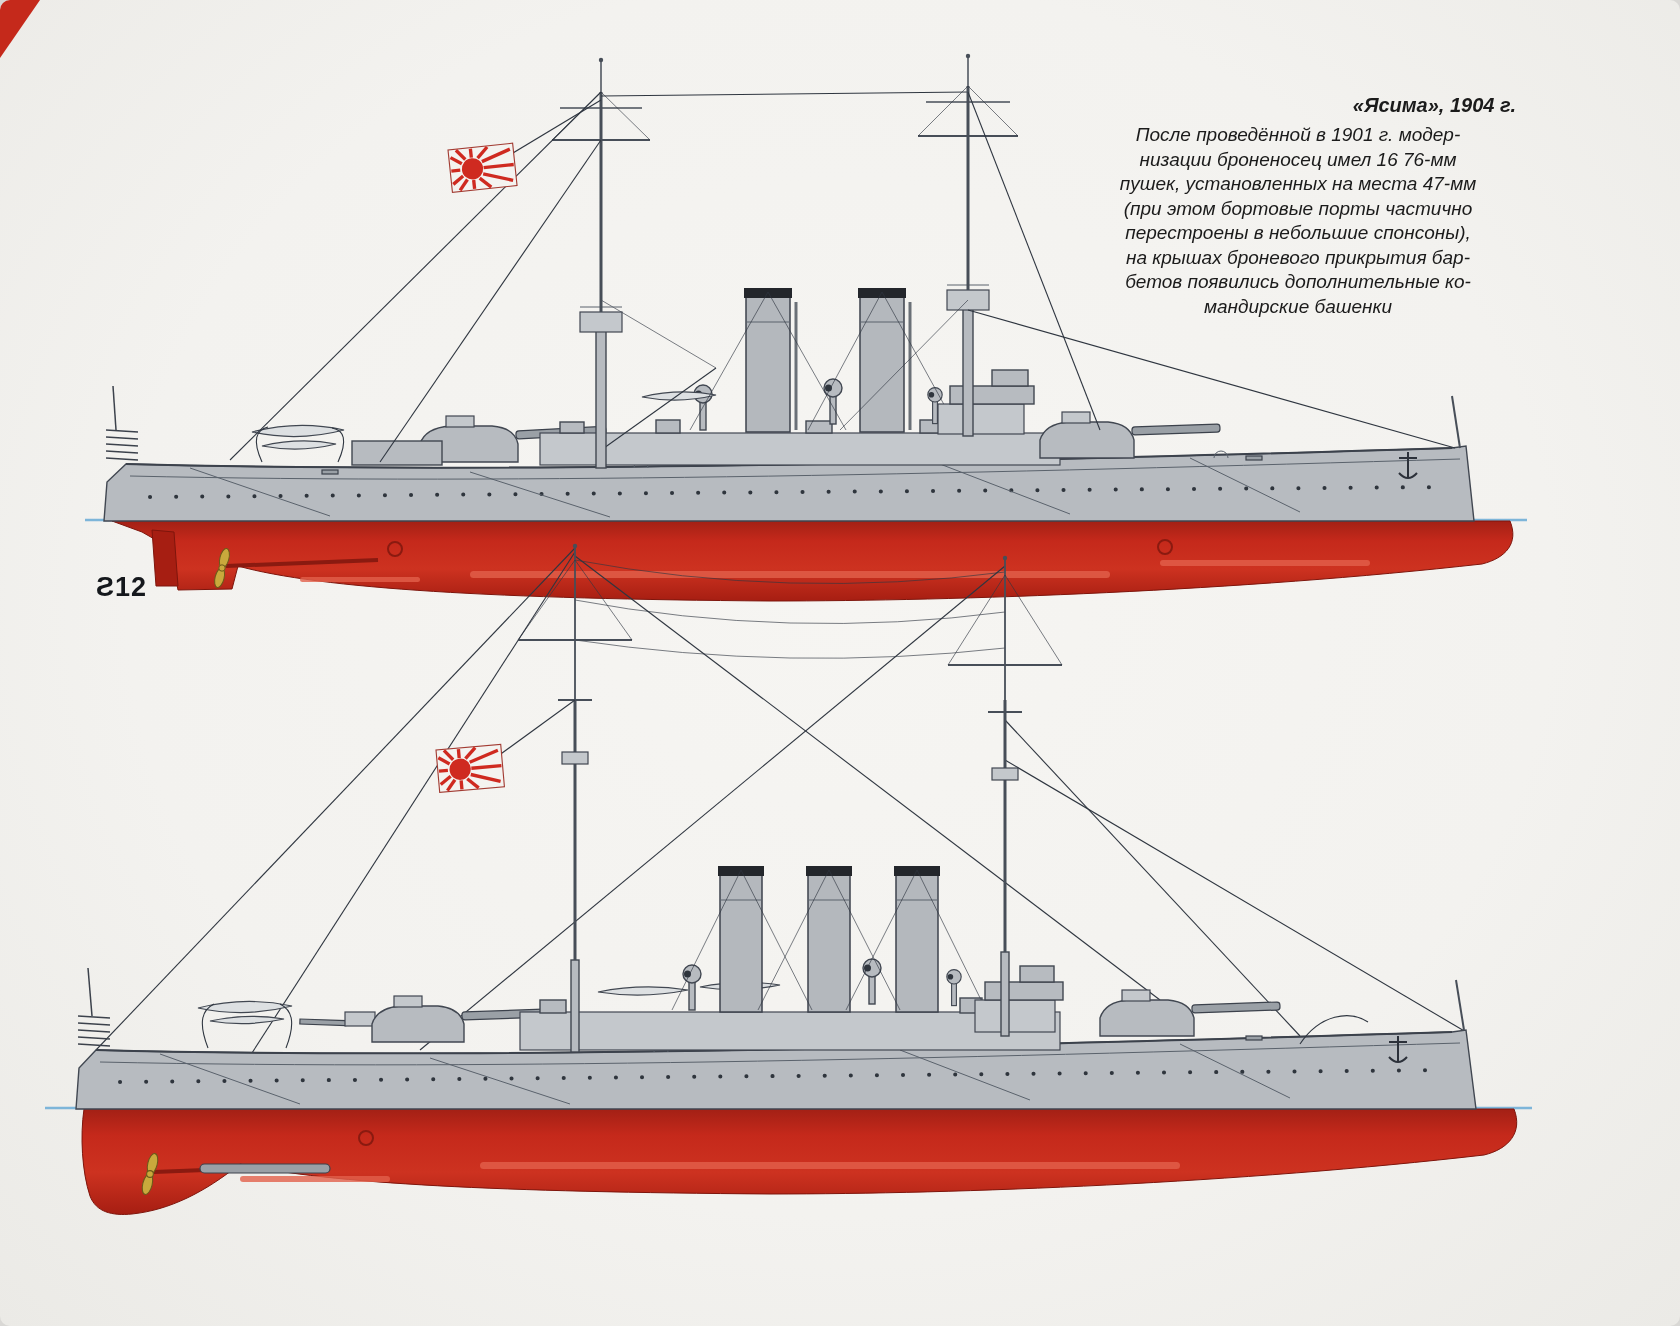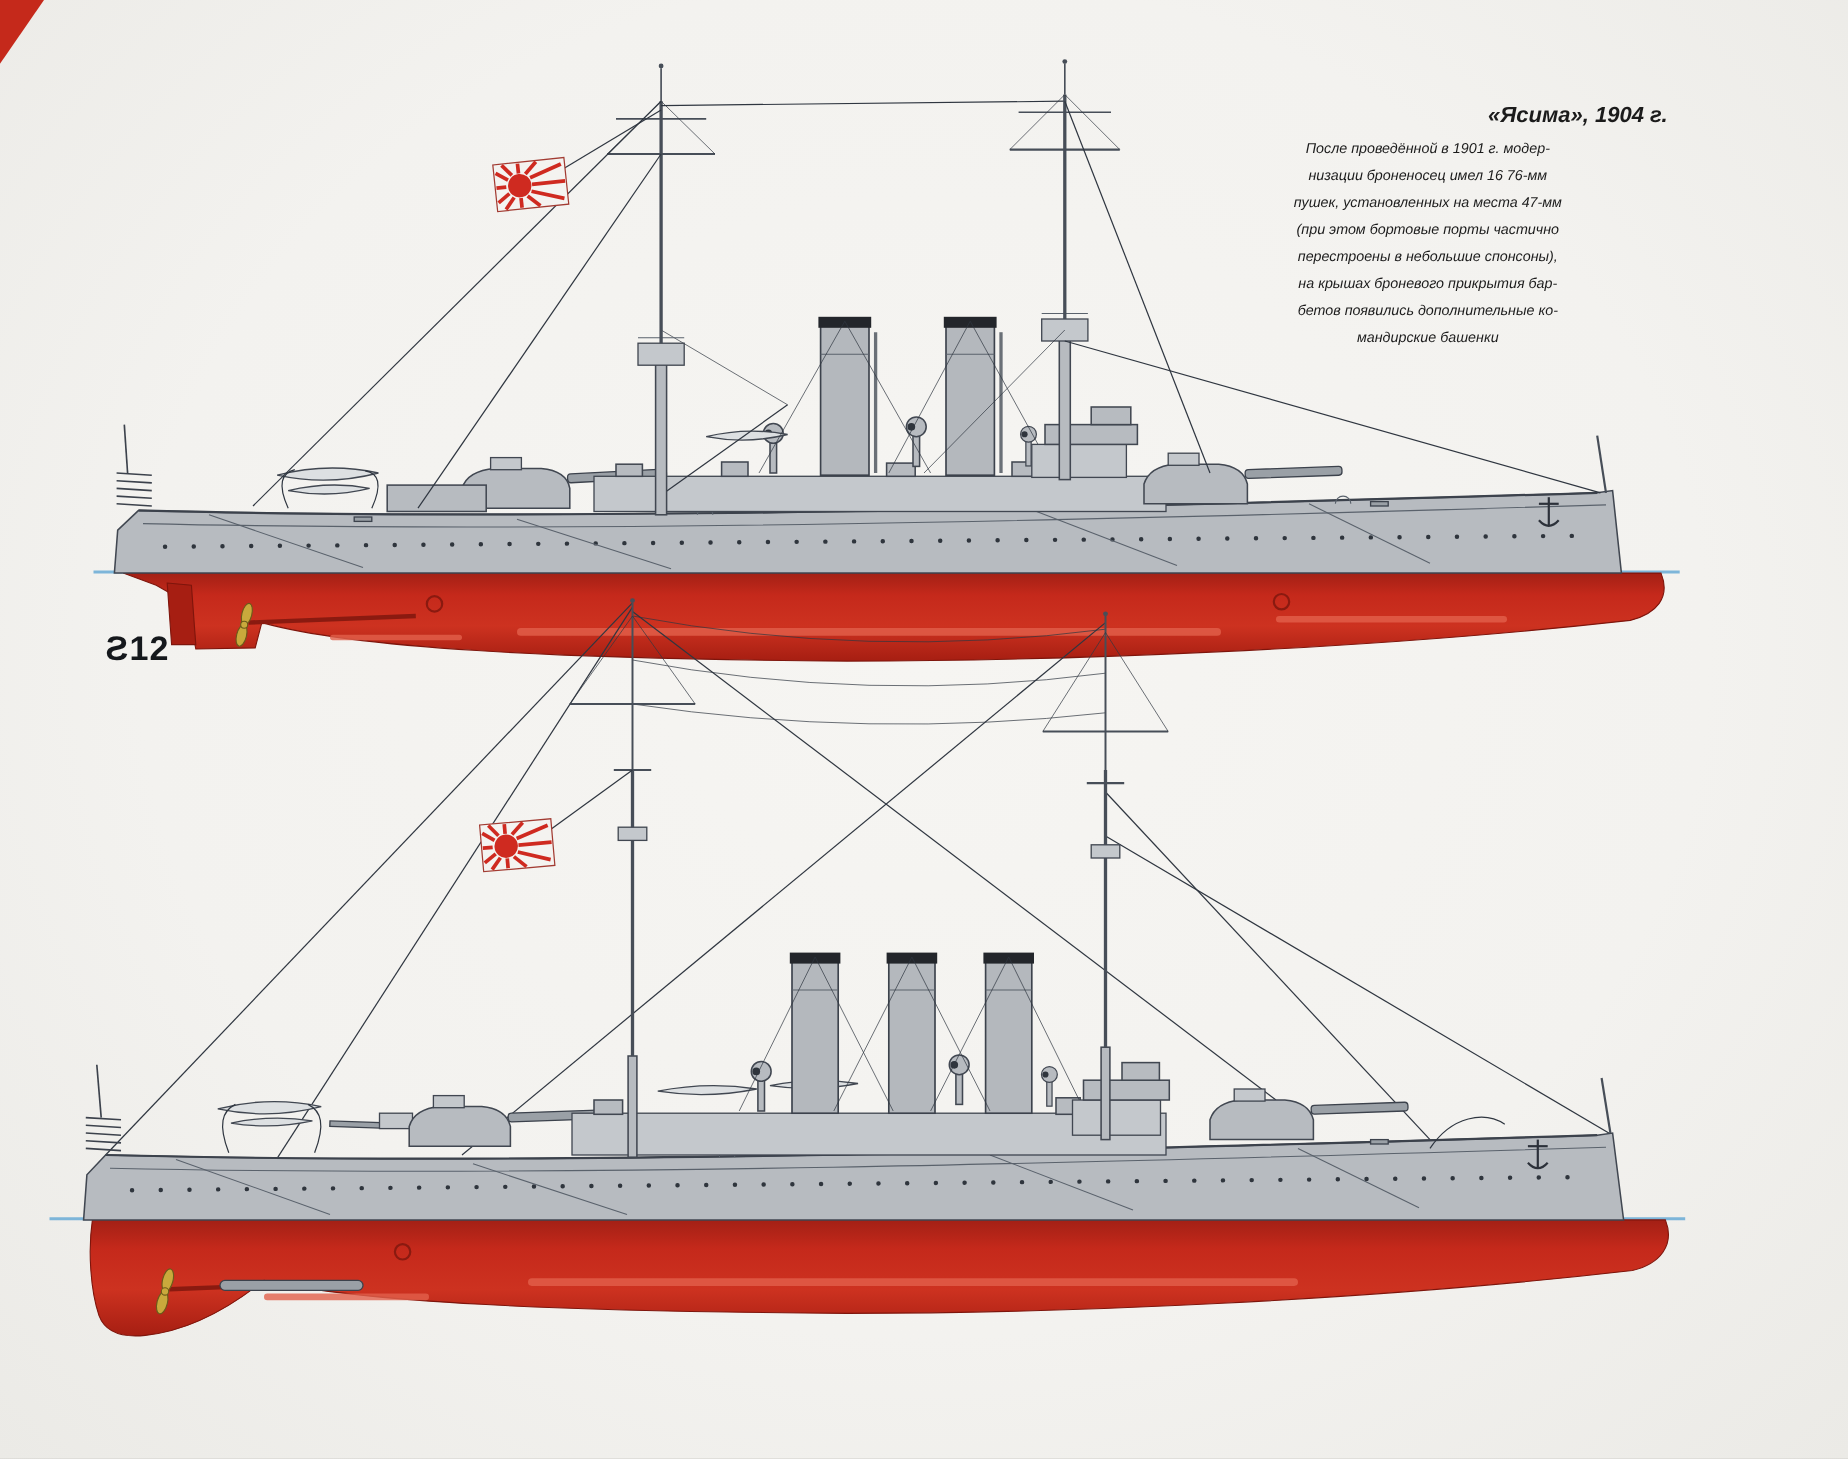--- a/index.html
+++ b/index.html
@@ -9,21 +9,21 @@
     --ink:#20242a;
     --flag-red:#cf2a20;
     --propeller-gold:#c9a93c;
     --page-bg:#f3f2ef;
     --text:#1b1b1b;
   }
   html,body{margin:0;padding:0;background:#d9d8d5;}
   .page{
     position:relative;width:1680px;height:1326px;overflow:hidden;
     background:radial-gradient(ellipse at 50% 45%, #f6f5f2 0%, var(--page-bg) 60%, #ebeae6 100%);
-    font-family:"Liberation Sans", sans-serif;color:var(--text);
+    font-family:"Liberation Sans", sans-serif;color:var(--text);border-radius:10px;
   }
   .art{position:absolute;left:0;top:0;width:1680px;height:1326px;}
 
   
   .s-grey{fill:var(--hull-grey);stroke:#414751;stroke-width:1.4;}
   .s-grey2{fill:#c4c8cc;stroke:#414751;stroke-width:1.2;}
   .barrel{fill:#9aa0a6;stroke:#3c424c;stroke-width:1.2;}
   .funnel{fill:#b4b8bd;stroke:#3c424c;stroke-width:1.5;}
   .cap{fill:#23262b;}
   .boat{fill:#dde0e2;stroke:#414751;stroke-width:1.2;}
@@ -36,26 +36,26 @@
   .thinline{stroke:#5a626c;stroke-width:1;fill:none;}
   .dots{stroke:#2f353d;stroke-width:4;fill:none;stroke-linecap:round;stroke-dasharray:.1 26;}
   .mastpole{stroke:#474e58;fill:none;}
   .prop{fill:var(--propeller-gold);stroke:#6b5a1a;stroke-width:1;}
   .ray{stroke:var(--flag-red);stroke-width:3;}
   .anchorln{stroke:#2c313a;stroke-width:2;fill:none;}
 
   
   .caption{position:absolute;text-align:center;font-style:italic;}
   .cap-title{font-weight:bold;font-size:20px;text-align:right;margin-bottom:6px;}
-  .cap-body{font-size:13px;line-height:24.5px;white-space:pre-line;}
+  .cap-body{font-size:19px;line-height:24.5px;white-space:pre-line;}
   .caption-1{top:94px;right:164px;width:436px;}
   .caption-2{top:656px;right:164px;width:446px;}
 
   .plate-number{
-    position:absolute;left:96px;top:572px;font-size:31px;font-weight:600;
+    position:absolute;left:96px;top:572px;font-size:27px;font-weight:600;
     letter-spacing:1px;color:#15181c;
   }
 </style>
 </head>
 <body>
 
 <div class="page">
 
   <svg class="art" viewBox="0 0 1680 1326">
     <defs>

